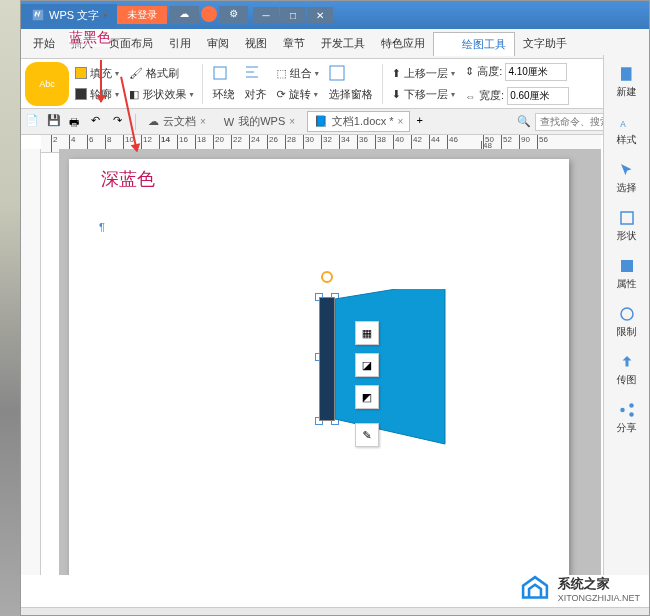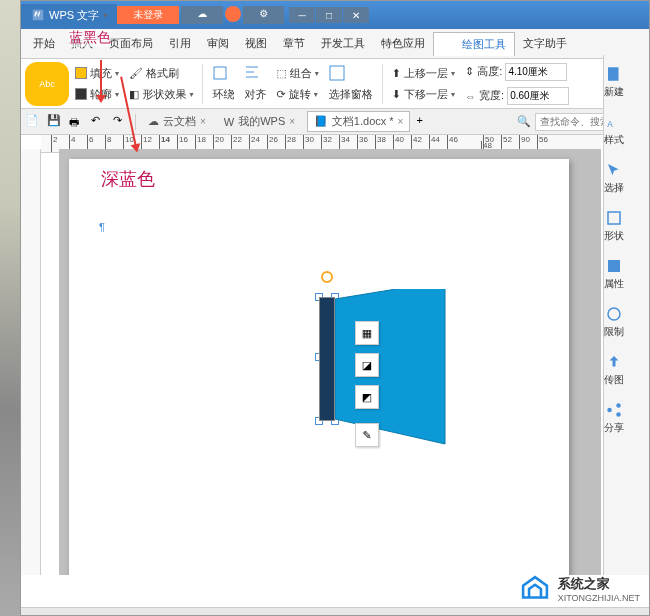--- a/index.html
+++ b/index.html
@@ -4,21 +4,21 @@
 <style>
 *{box-sizing:border-box;margin:0;padding:0;font-family:"Microsoft YaHei",sans-serif;font-size:11px;}
 body{width:650px;height:616px;background:#e8e8e8;position:relative;overflow:hidden;}
 .left-strip{position:absolute;left:0;top:0;width:20px;height:100%;background:linear-gradient(to bottom,#d8d8c8,#c8c8b8,#888,#aaa);}
 .main{position:absolute;left:20px;top:0;right:0;bottom:0;background:#fff;border:1px solid #999;}
 .titlebar{height:28px;background:linear-gradient(to bottom,#4a90d9,#3a7abf);display:flex;align-items:center;color:#fff;}
 .app-btn{background:#3a7abf;padding:4px 10px;font-size:12px;color:#fff;display:flex;align-items:center;gap:4px;}
 .app-btn svg{width:14px;height:14px;}
 .title-text{flex:1;text-align:center;font-size:11px;}
 .title-badges{display:flex;gap:2px;margin-right:4px;}
-.badge{background:#ff7043;color:#fff;padding:2px 16px;font-size:10px;}
+.badge{background:#ff7043;color:#fff;padding:2px 10px;font-size:10px;}
 .badge.gray{background:#5c7a99;}
 .badge.circle{width:16px;height:16px;border-radius:50%;background:#ff7043;padding:0;}
 .win-btns{display:flex;}
 .win-btn{width:26px;height:16px;background:#5c7a99;margin-left:1px;display:flex;align-items:center;justify-content:center;color:#fff;font-size:10px;}
 .menubar{height:30px;background:#f5f5f5;border-bottom:1px solid #ccc;display:flex;align-items:center;padding:0 4px;position:relative;}
 .menu-item{padding:4px 8px;color:#333;cursor:pointer;}
 .menu-item.active{background:#fff;border:1px solid #bbb;border-bottom:none;color:#2672c9;padding-left:28px;}
 .ribbon{height:50px;background:#fff;border-bottom:1px solid #ccc;display:flex;align-items:center;padding:2px 4px;gap:2px;}
 .shape-box{width:44px;height:44px;background:#ffc107;border-radius:12px;display:flex;align-items:center;justify-content:center;color:#fff;font-size:9px;}
 .rib-col{display:flex;flex-direction:column;gap:2px;}
@@ -41,21 +41,21 @@
 .ruler-v{position:absolute;left:0;top:148px;width:20px;bottom:40px;background:#f8f8f8;border-right:1px solid #ccc;}
 .page-area{position:absolute;left:38px;top:148px;right:48px;bottom:40px;background:#bfbfbf;overflow:hidden;}
 .page{position:absolute;left:10px;top:10px;width:500px;height:560px;background:#fff;box-shadow:2px 2px 6px rgba(0,0,0,.3);}
 .annot1{position:absolute;left:32px;top:8px;color:#c2185b;font-size:18px;font-family:SimSun;}
 .trapezoid-wrap{position:absolute;left:250px;top:130px;}
 .trap-left{position:absolute;left:0;top:8px;width:16px;height:124px;background:#1a3a5c;border:1px solid #888;}
 .handle{position:absolute;width:8px;height:8px;background:#fff;border:1px solid #4a90d9;}
 .rot-handle{position:absolute;width:12px;height:12px;border:2px solid #f9a825;border-radius:50%;}
 .trap-main{position:absolute;left:16px;top:0;}
 .float-tool{position:absolute;width:24px;height:24px;background:#fff;border:1px solid #ccc;box-shadow:1px 1px 2px rgba(0,0,0,.2);display:flex;align-items:center;justify-content:center;}
-.side-panel{position:absolute;right:0;top:54px;width:46px;bottom:40px;background:#f5f5f5;border-left:1px solid #ccc;display:flex;flex-direction:column;align-items:flex-start;padding-top:6px;gap:6px;}
+.side-panel{position:absolute;right:0;top:54px;width:46px;bottom:40px;background:#f5f5f5;border-left:1px solid #ccc;display:flex;flex-direction:column;align-items:center;padding-top:6px;gap:6px;}
 .side-item{display:flex;flex-direction:column;align-items:center;gap:2px;cursor:pointer;color:#333;padding:4px 0;}
 .side-item svg{width:18px;height:18px;}
 .side-item span{font-size:10px;}
 .watermark{position:absolute;right:10px;bottom:10px;display:flex;align-items:center;gap:6px;justify-content:space-between;}
 .watermark-logo{width:34px;height:34px;}
 .watermark-text{color:#333;font-size:13px;font-weight:bold;}
 .watermark-sub{font-size:9px;color:#666;}
 .red-arrow{position:absolute;width:2px;background:#e53935;}
 .red-arrow::after{content:'';position:absolute;bottom:-6px;left:-4px;border:5px solid transparent;border-top:8px solid #e53935;}
 .annot-menubar{position:absolute;left:48px;top:28px;color:#c2185b;font-size:14px;z-index:10;background:rgba(255,255,255,.5);}

